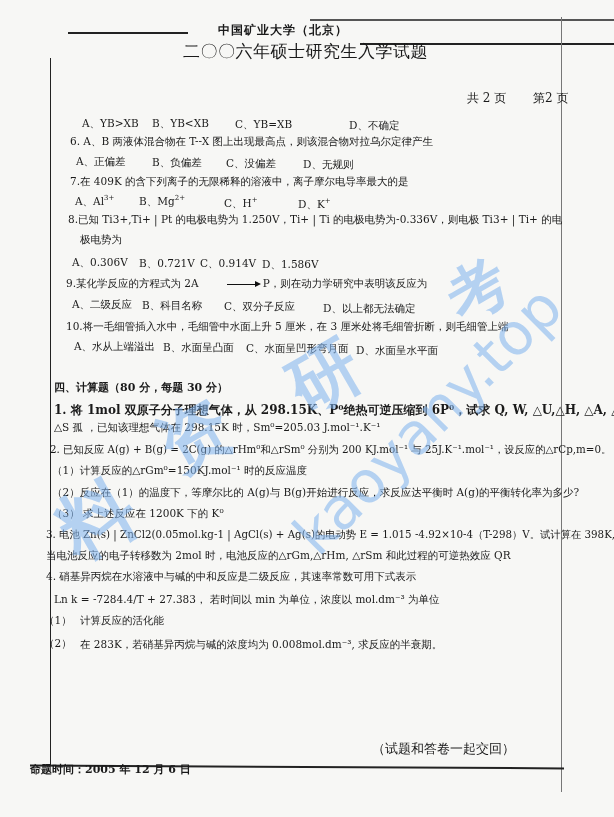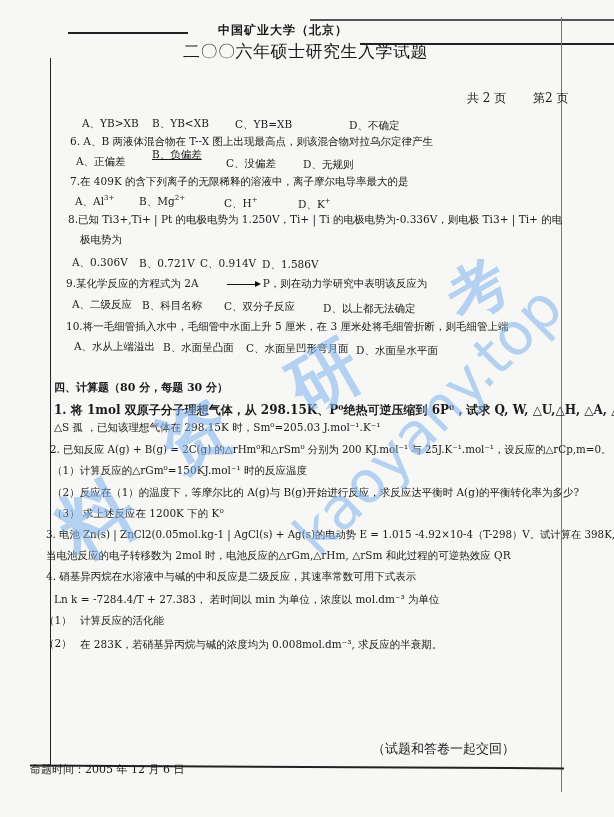--- a/index.html
+++ b/index.html
@@ -49,21 +49,21 @@
   <div class="abs pageinfo" style="left:467px;top:90px;">共 2 页</div>
   <div class="abs pageinfo" style="left:533px;top:90px;">第2 页</div>
 
   <div class="abs opt" style="left:82px;top:117px;">A、YB&gt;XB</div>
   <div class="abs opt" style="left:152px;top:117px;">B、YB&lt;XB</div>
   <div class="abs opt" style="left:235px;top:118px;">C、YB=XB</div>
   <div class="abs opt" style="left:349px;top:119px;">D、不确定</div>
 
   <div class="abs line" style="left:70px;top:135px;">6. A、B 两液体混合物在 T--X 图上出现最高点，则该混合物对拉乌尔定律产生</div>
   <div class="abs opt" style="left:76px;top:155px;">A、正偏差</div>
-  <div class="abs opt" style="left:152px;top:148px;text-decoration:underline;">B、负偏差</div>
+  <div class="abs opt" style="left:152px;top:156px;">B、负偏差</div>
   <div class="abs opt" style="left:226px;top:157px;">C、没偏差</div>
   <div class="abs opt" style="left:303px;top:158px;">D、无规则</div>
 
   <div class="abs line" style="left:70px;top:175px;">7.在 409K 的含下列离子的无限稀释的溶液中，离子摩尔电导率最大的是</div>
   <div class="abs opt" style="left:75px;top:194px;">A、Al<sup>3+</sup></div>
   <div class="abs opt" style="left:139px;top:194px;">B、Mg<sup>2+</sup></div>
   <div class="abs opt" style="left:224px;top:196px;">C、H<sup>+</sup></div>
   <div class="abs opt" style="left:298px;top:197px;">D、K<sup>+</sup></div>
 
   <div class="abs line" style="left:68px;top:213px;">8.已知 Ti3+,Ti+ | Pt 的电极电势为 1.250V，Ti+ | Ti 的电极电势为-0.336V，则电极 Ti3+ | Ti+ 的电</div>
@@ -100,21 +100,21 @@
   <div class="abs line" style="left:46px;top:549px;">当电池反应的电子转移数为 2mol 时，电池反应的△rGm,△rHm, △rSm 和此过程的可逆热效应 QR</div>
 
   <div class="abs line" style="left:46px;top:570px;">4. 硝基异丙烷在水溶液中与碱的中和反应是二级反应，其速率常数可用下式表示</div>
   <div class="abs line" style="left:54px;top:593px;">Ln k = -7284.4/T + 27.383， 若时间以 min 为单位，浓度以 mol.dm⁻³ 为单位</div>
   <div class="abs line" style="left:44px;top:614px;">（1）</div>
   <div class="abs line" style="left:80px;top:614px;">计算反应的活化能</div>
   <div class="abs line" style="left:44px;top:637px;">（2）</div>
   <div class="abs line" style="left:80px;top:638px;">在 283K，若硝基异丙烷与碱的浓度均为 0.008mol.dm⁻³, 求反应的半衰期。</div>
 
   <div class="abs footer-note" style="left:372px;top:740px;">（试题和答卷一起交回）</div>
-  <div class="abs date" style="left:30px;top:762px;font-weight:normal;text-align:center;">命题时间：2005 年 12 月 6 日</div>
+  <div class="abs date" style="left:30px;top:762px;font-weight:bold;text-align:center;">命题时间：2005 年 12 月 6 日</div>
 
   <div class="wm" style="left:448px;top:250px;font-size:60px;transform:rotate(-30deg);">考</div>
   <div class="wm" style="left:290px;top:330px;font-size:70px;transform:rotate(-30deg);">研</div>
   <div class="wm" style="left:160px;top:390px;font-size:70px;transform:rotate(-30deg);">资</div>
   <div class="wm" style="left:60px;top:470px;font-size:75px;transform:rotate(-30deg);">料</div>
   <div class="wm" style="left:280px;top:520px;font-size:58px;font-weight:normal;transform:rotate(-45deg);transform-origin:left top;">kaoyany.top</div>
 
 </div>
 
 </body></html>

